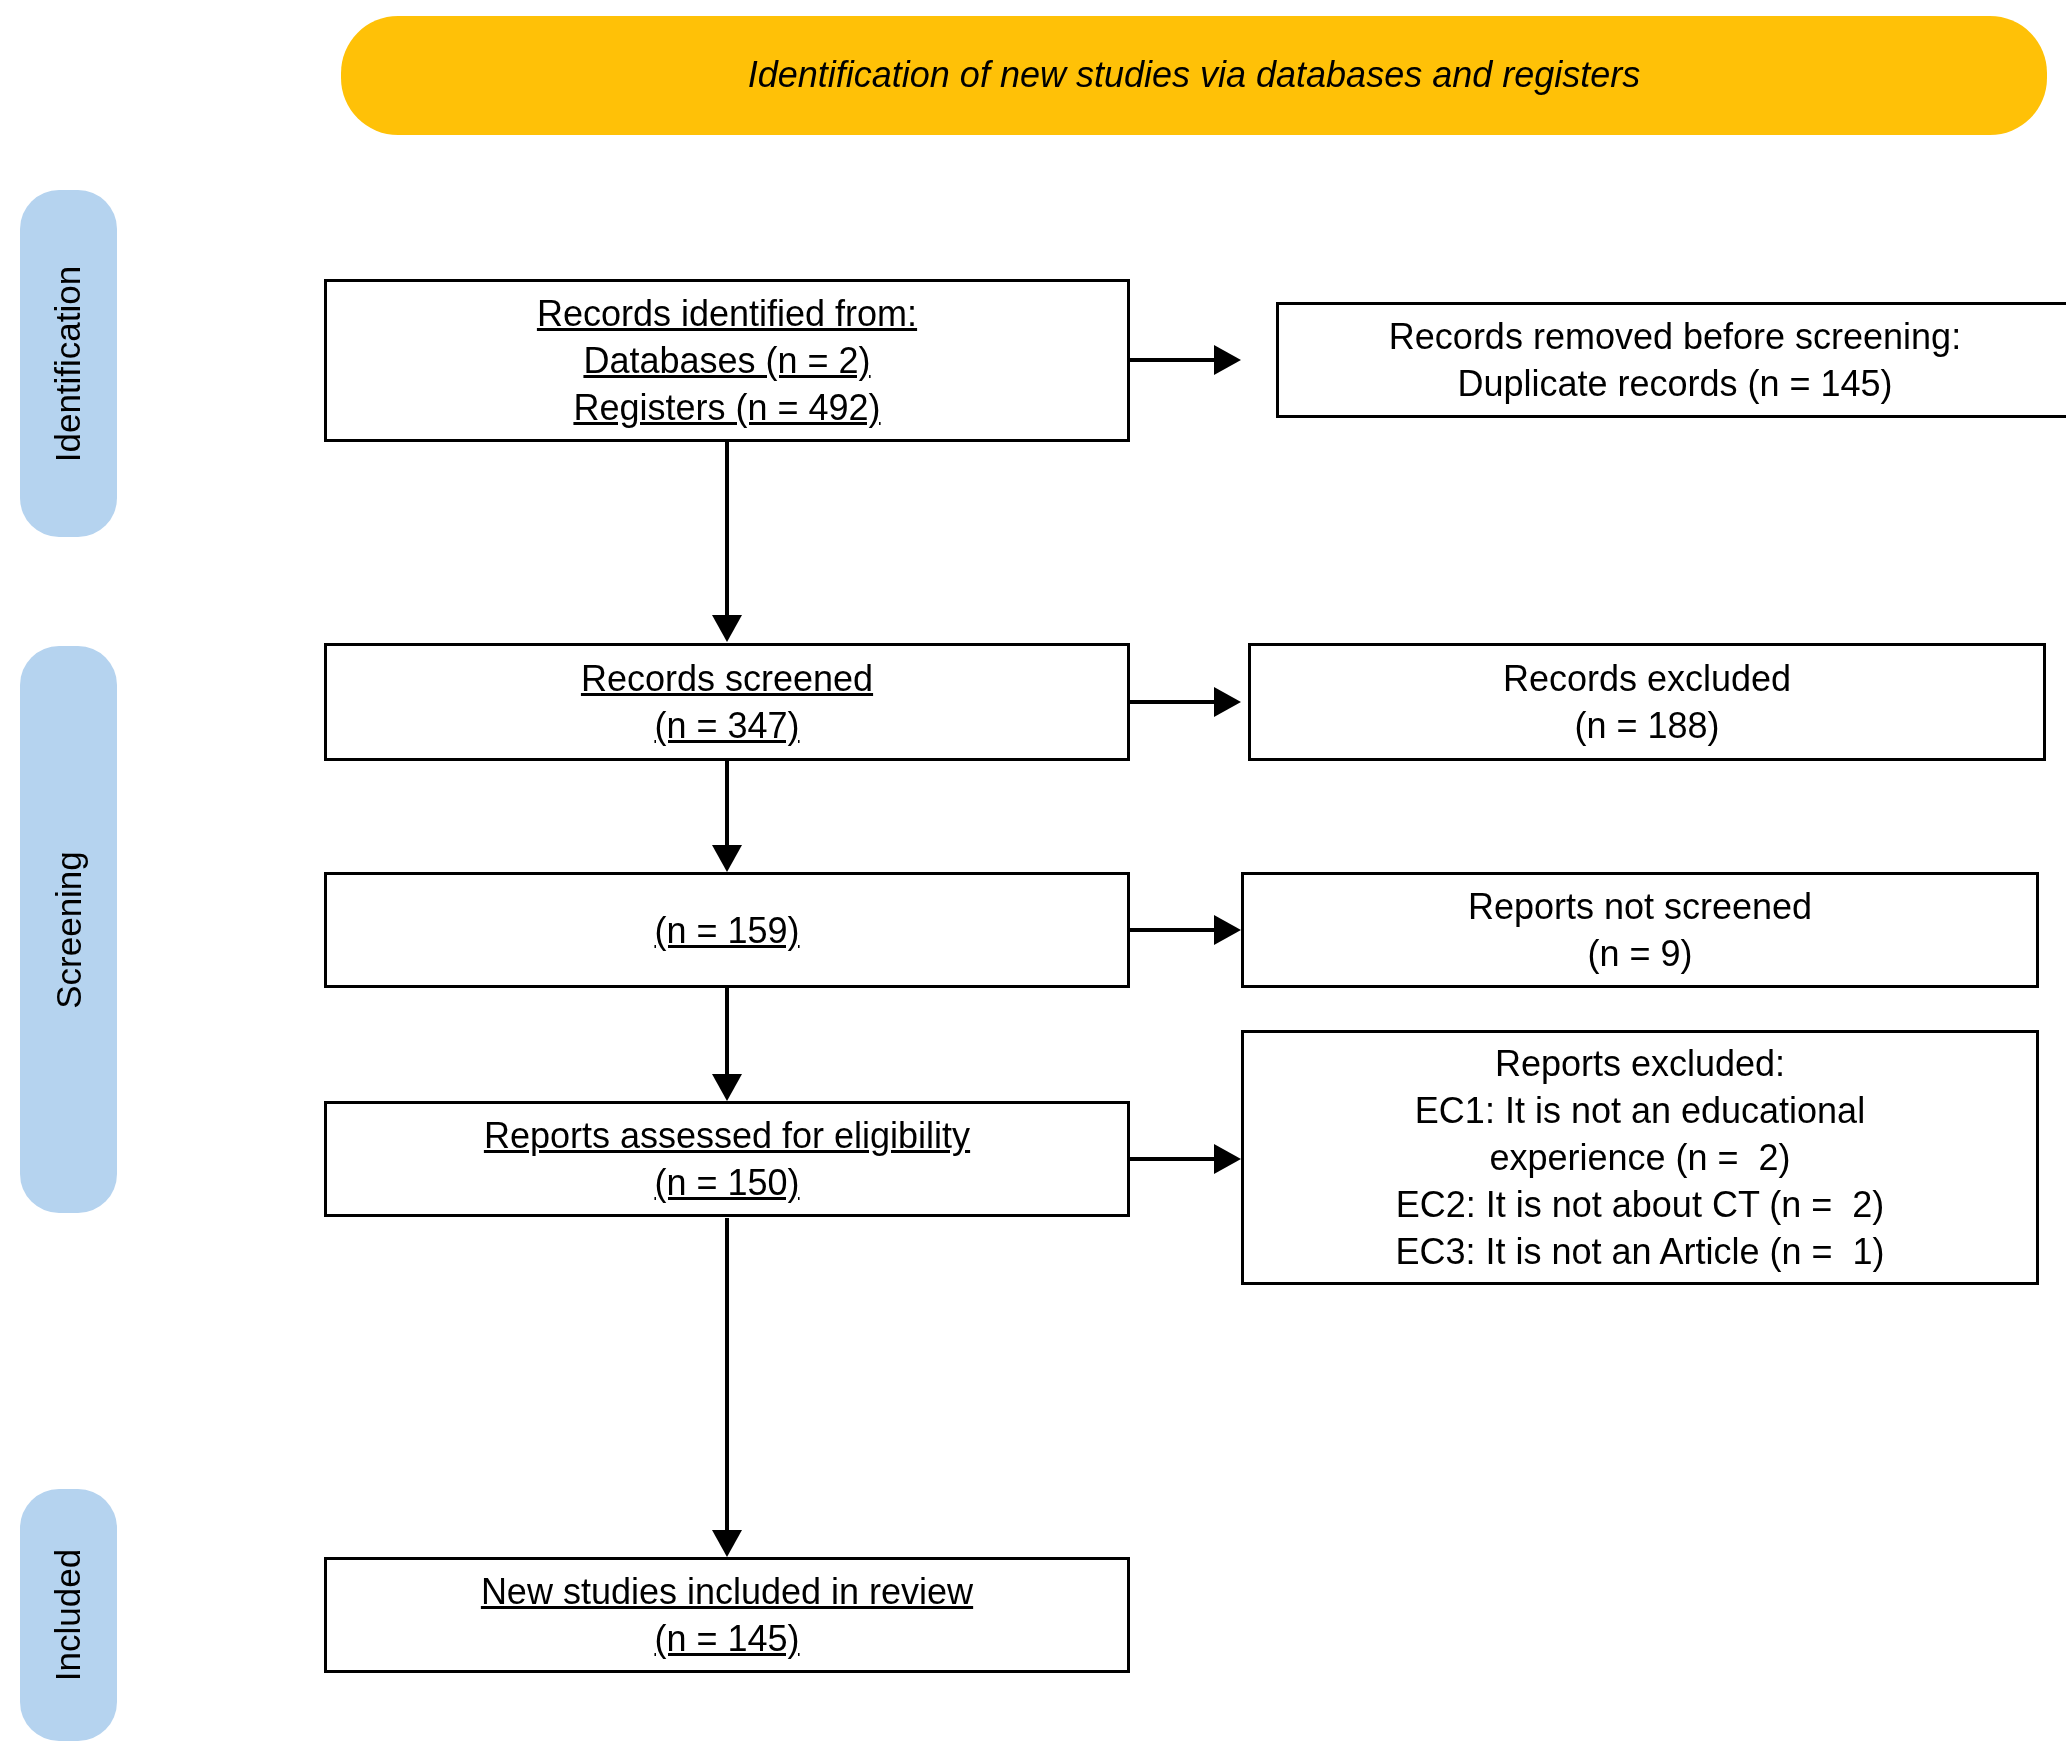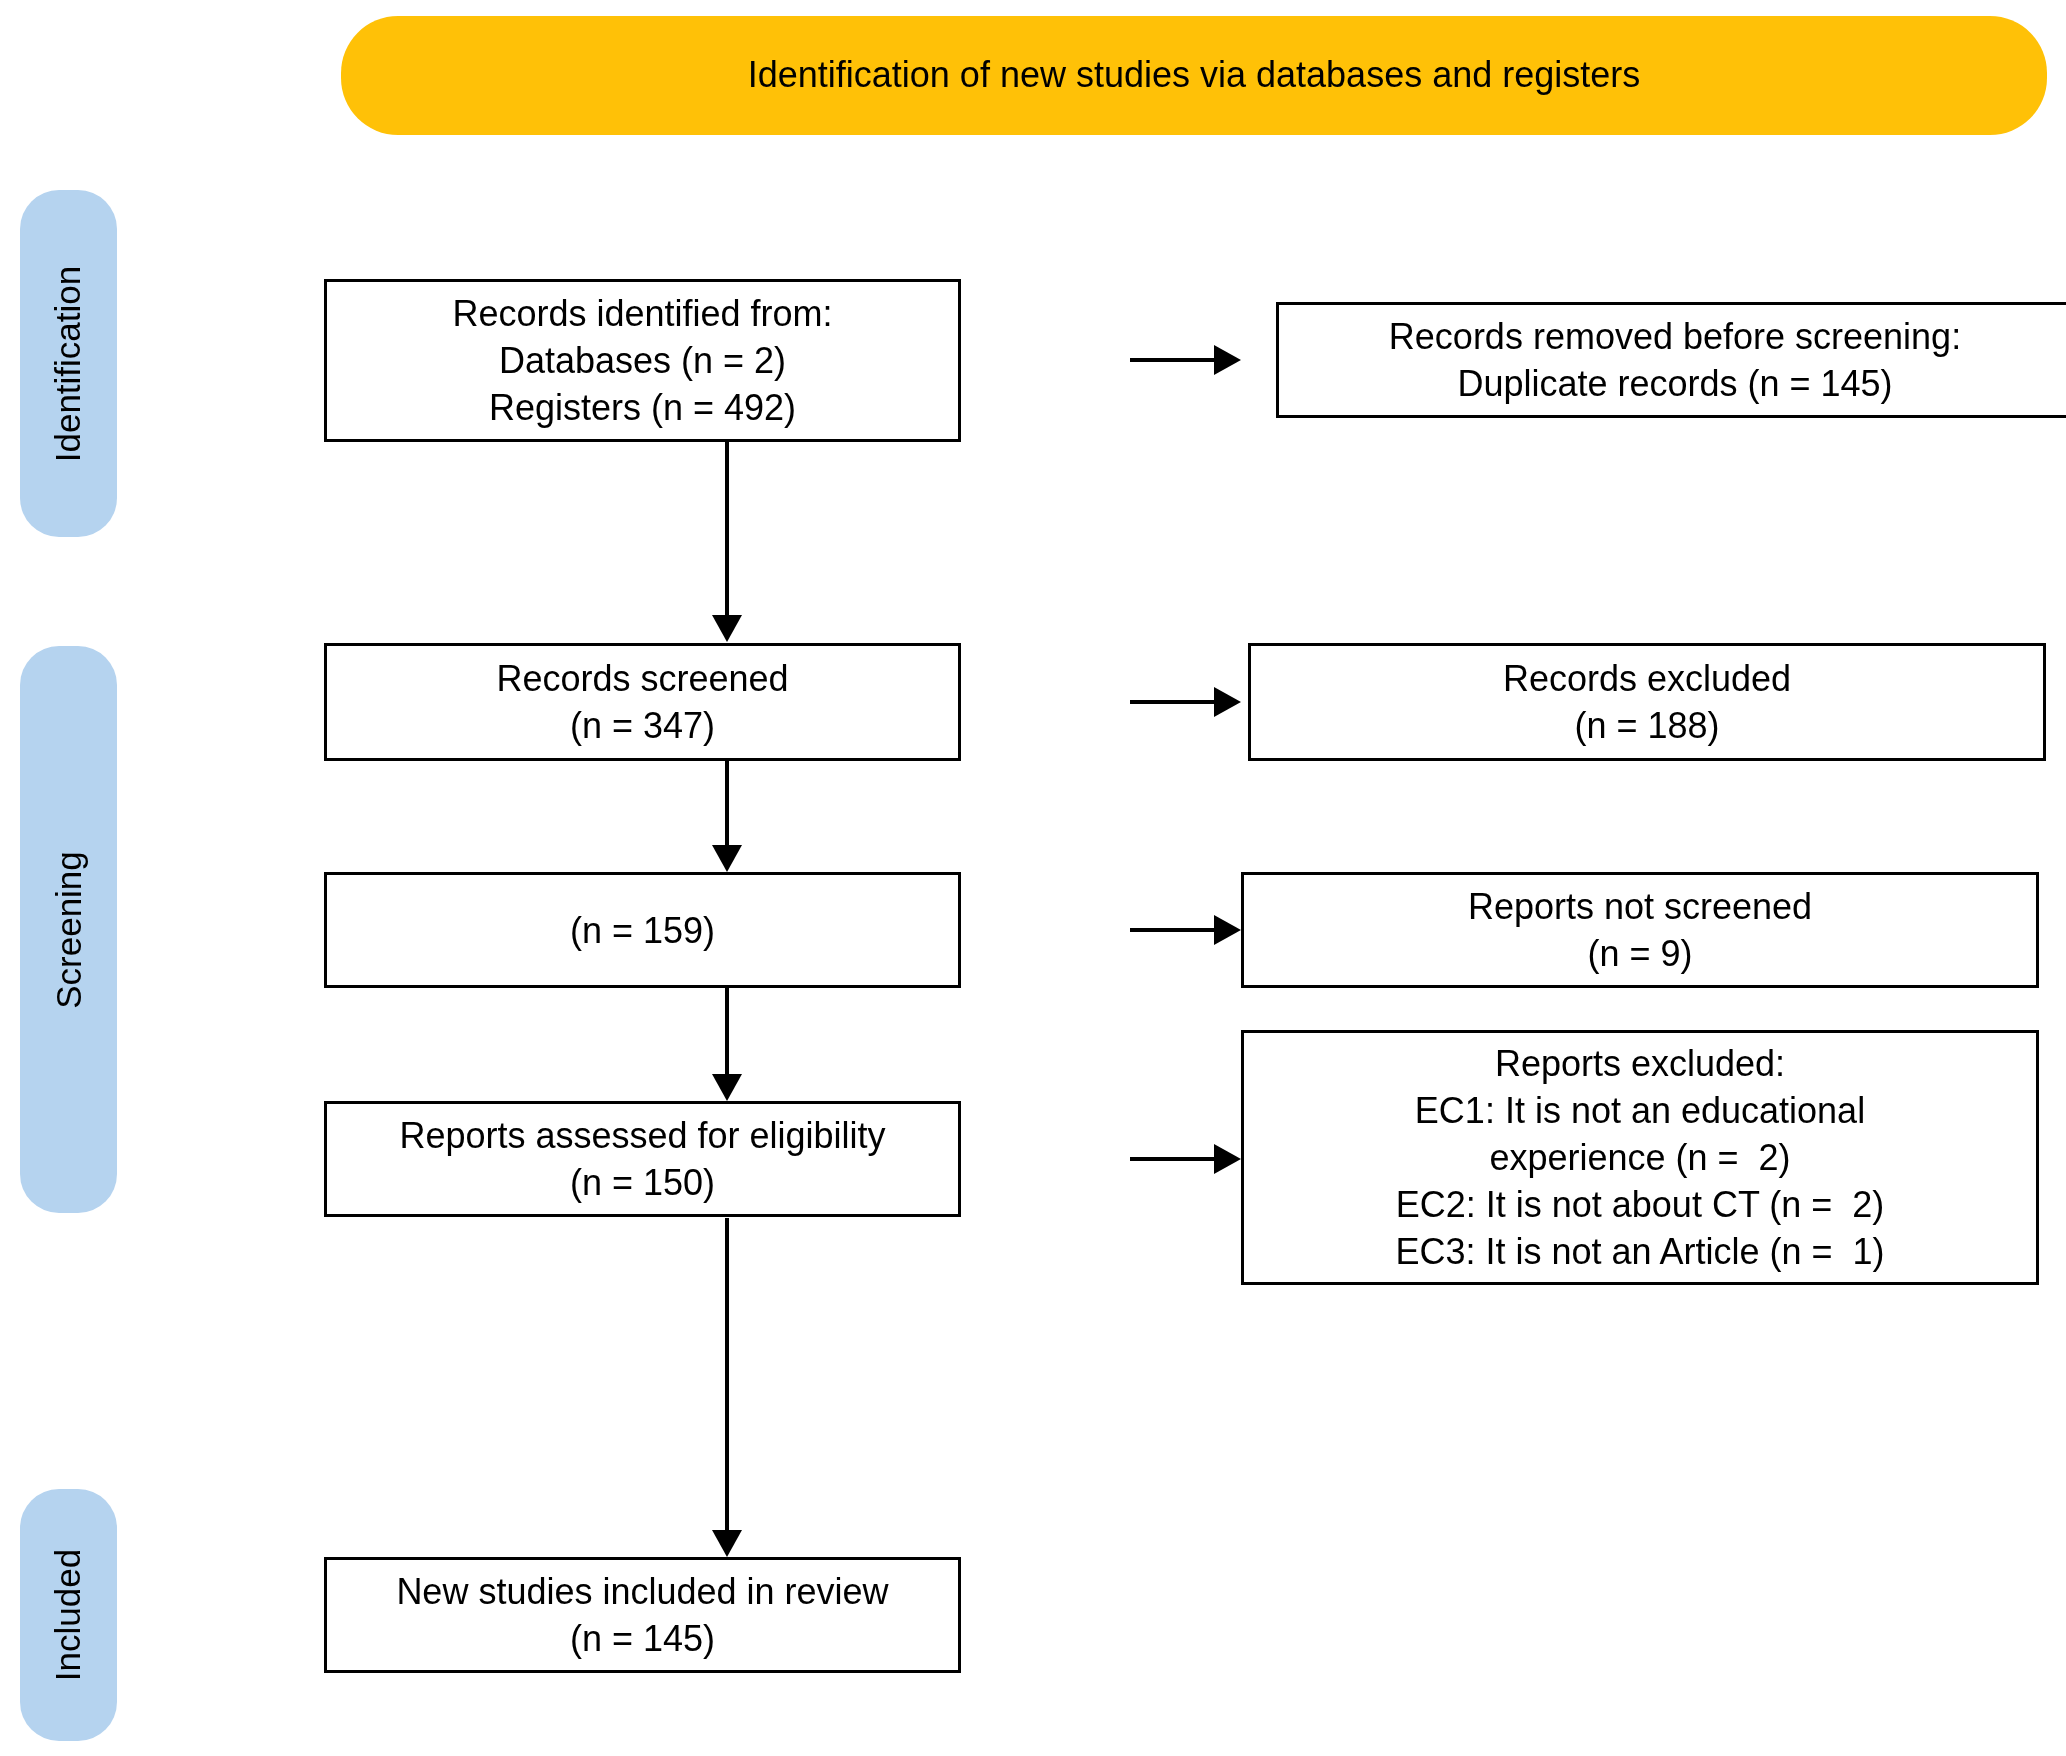--- a/index.html
+++ b/index.html
@@ -16,20 +16,21 @@
   
   .banner {
     position: absolute;
     left: 341px; top: 15.6px;
     width: 1706px; height: 119px;
     background: #FFC107;
     border-radius: 57px;
     display: flex; align-items: center; justify-content: center;
     font-size: 36px;
     text-align: center;
+    font-style: italic;
   }
 
   
   .stage {
     position: absolute;
     left: 20px;
     width: 97px;
     background: #B5D3EF;
     border-radius: 39px;
     display: flex; align-items: center; justify-content: center;
@@ -50,21 +51,21 @@
     border: 3.7px solid #000000;
     background: #ffffff;
     display: flex; flex-direction: column;
     align-items: center; justify-content: center;
     text-align: center;
     font-size: 36px;
     line-height: 47px;
   }
   .box .line { white-space: pre-wrap; }
 
-  .col-left  { left: 324px;  width: 637px; }
+  .col-left  { left: 324px;  width: 806px; text-decoration: underline; }
   .col-right { left: 1241px; width: 798px; }
 
   .box-records-identified    { top: 279px;  height: 163px; }
   .box-records-removed       { top: 302px;  height: 116px; margin-left: 35px; }
   .box-records-screened      { top: 643px; height: 118px; }
   .box-records-excluded      { top: 643px; height: 118px; margin-left: 7px; }
   .box-reports-sought        { top: 872px; height: 116px; }
   .box-reports-not-retrieved { top: 872px; height: 116px; }
   .box-reports-assessed      { top: 1101px; height: 116px; }
   .box-reports-excluded      { top: 1030px; height: 255px; }

